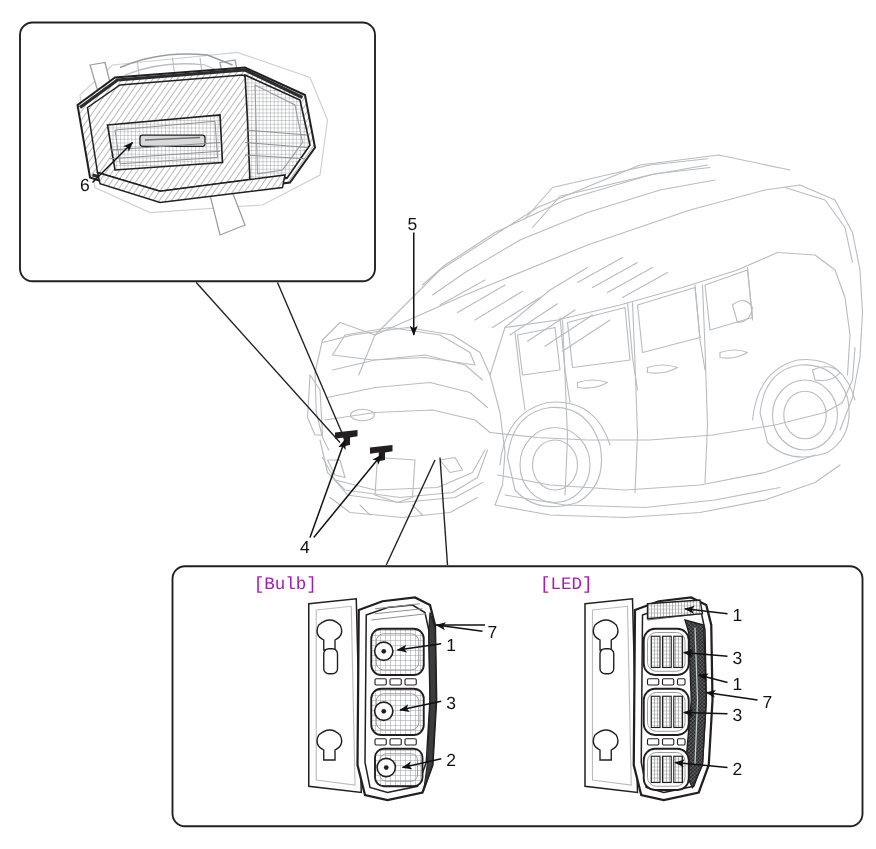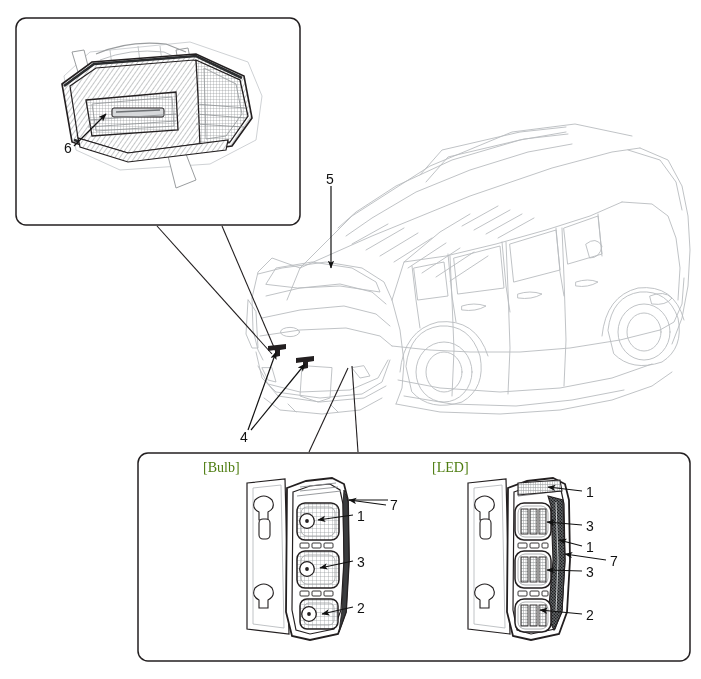--- a/index.html
+++ b/index.html
@@ -10,22 +10,22 @@
     color:#000;
   }
   #stage{position:absolute;left:0;top:0;width:701px;height:679px;}
   svg.layer{position:absolute;left:0;top:0;width:701px;height:679px;overflow:visible;}
   .callout-num{
     position:absolute;font-size:14px;line-height:14px;color:#111;
     font-family:"Liberation Sans","DejaVu Sans",sans-serif;
     white-space:nowrap;user-select:none;
   }
   .variant-label{
-    position:absolute;font-size:14px;line-height:14px;color:#4d7c0f;
-    font-family:Liberation Serif, serif;
+    position:absolute;font-size:14px;line-height:14px;color:#a21caf;
+    font-family:Liberation Mono, monospace;
     white-space:nowrap;user-select:none;
   }
 </style>
 </head>
 <body>
 
 <div id="stage">
 
   <svg class="layer" viewBox="0 0 701 679">
     <defs>

